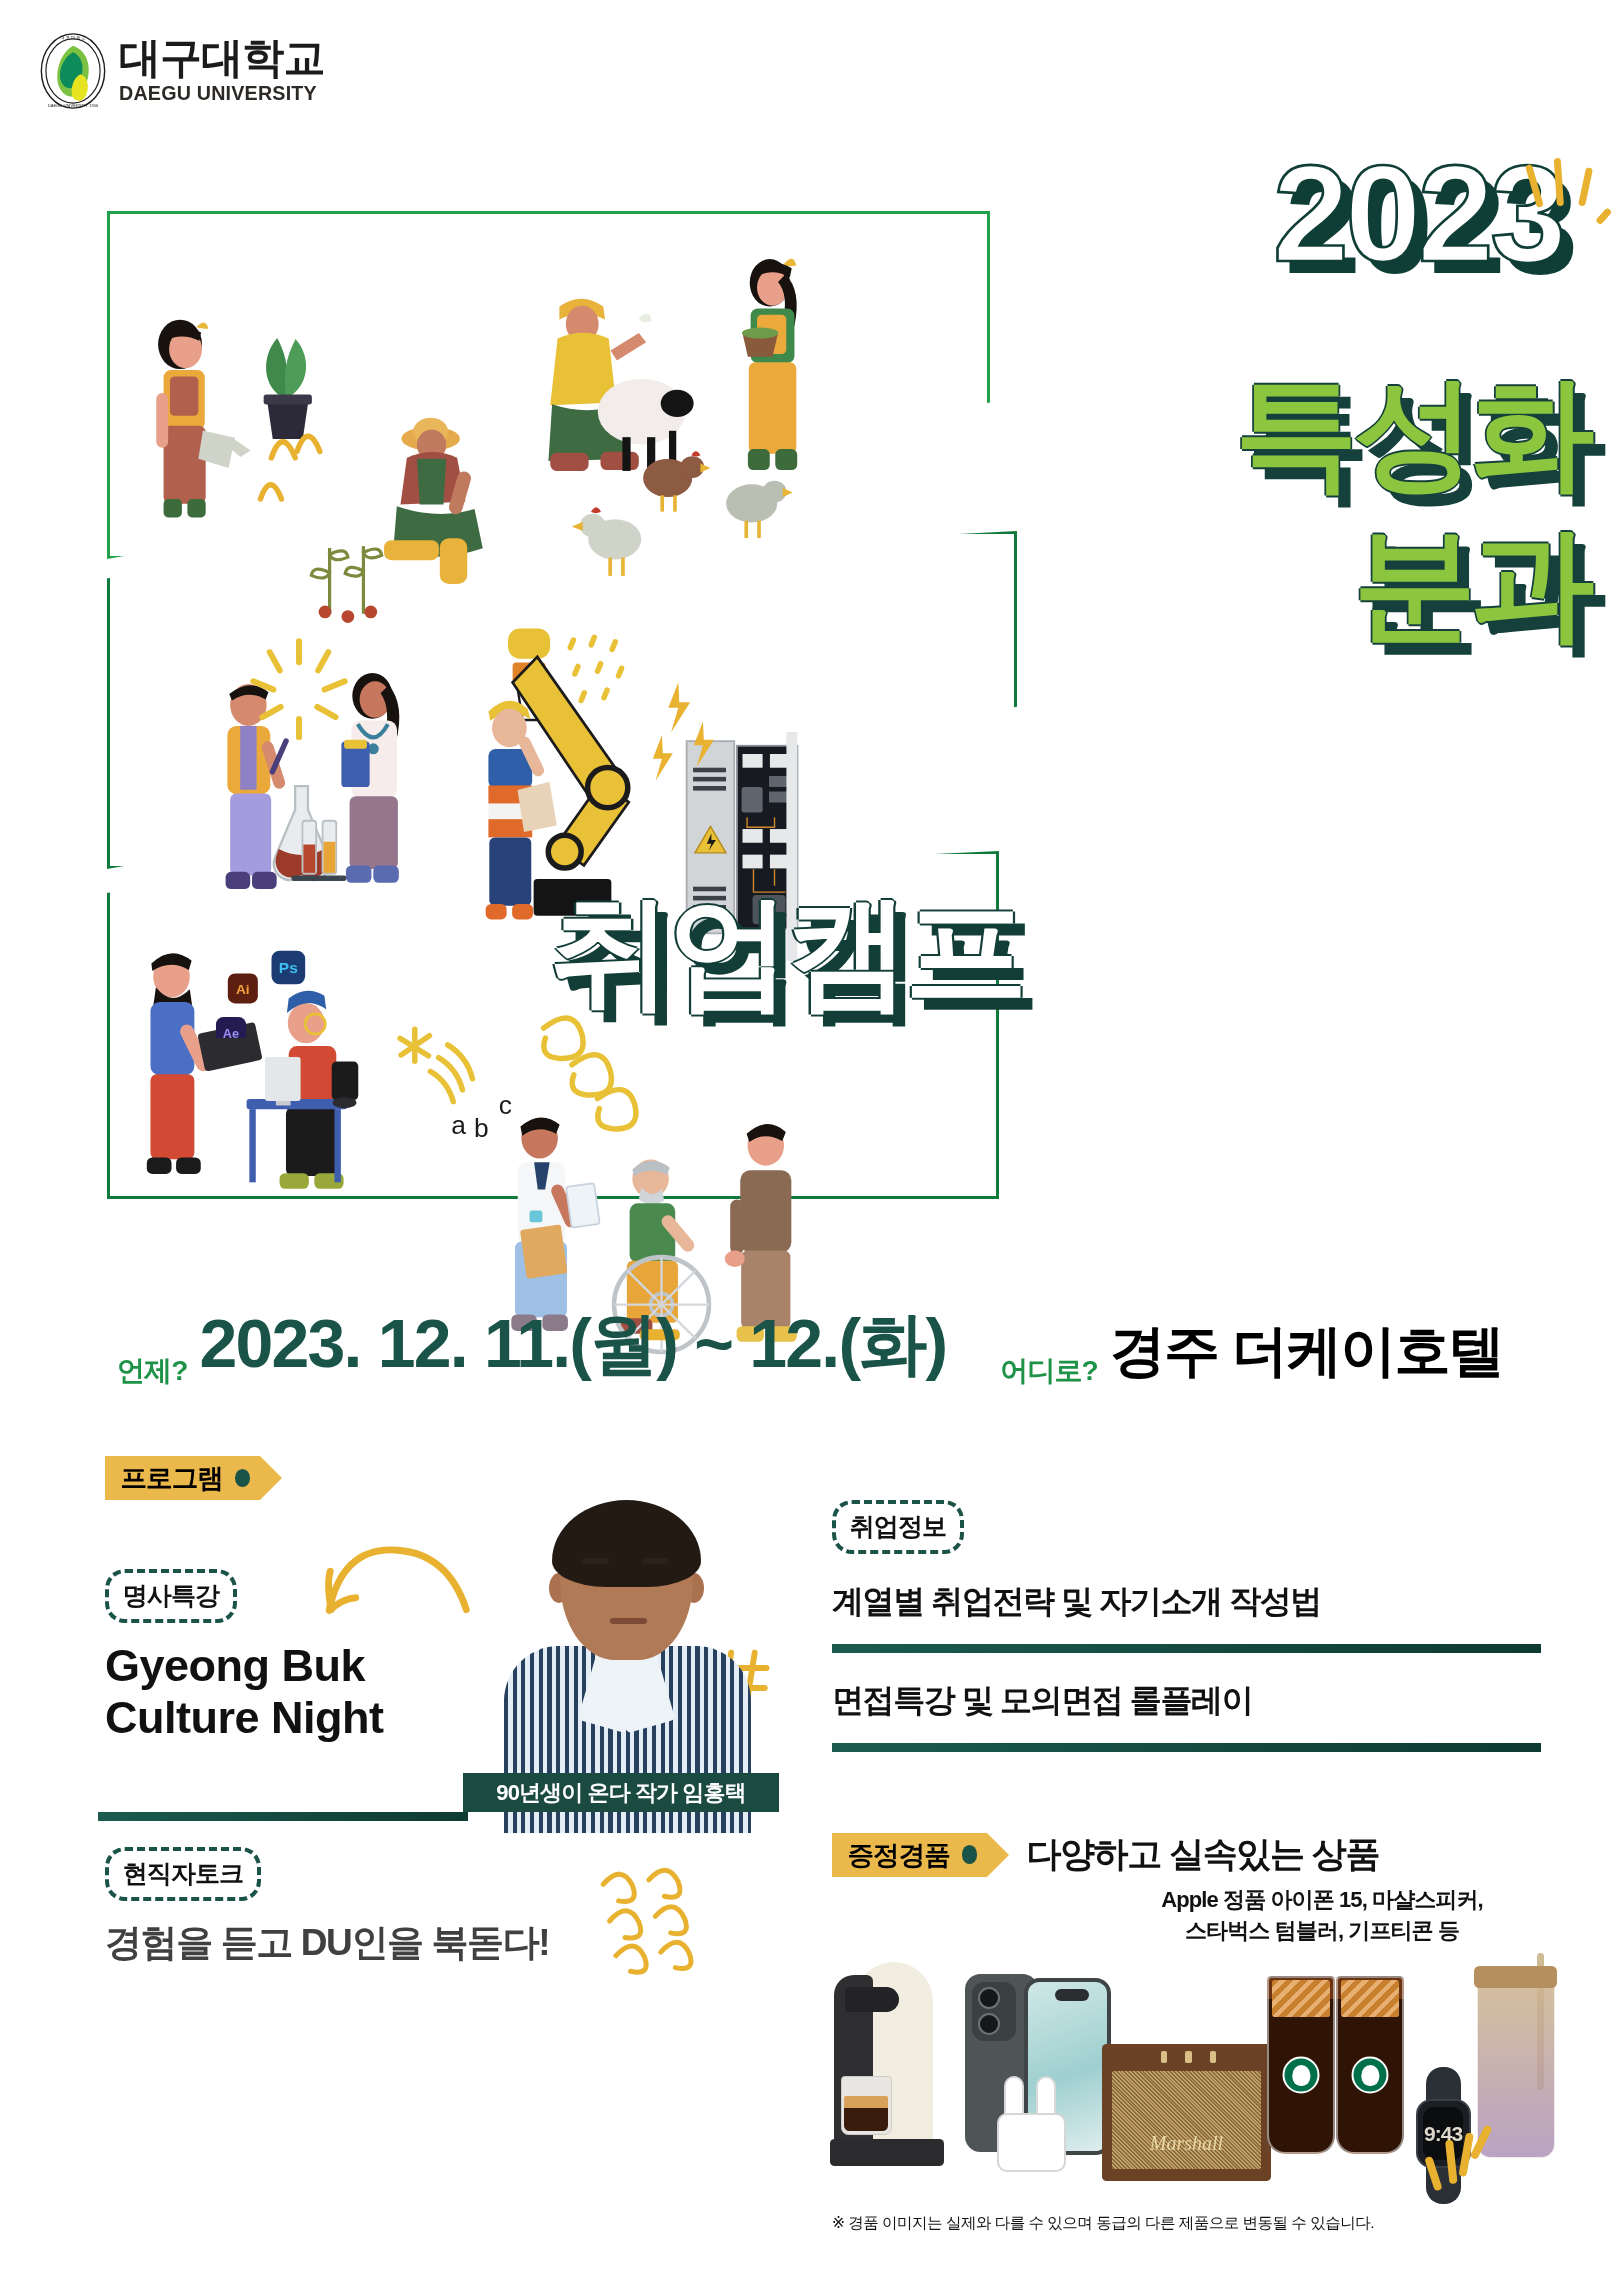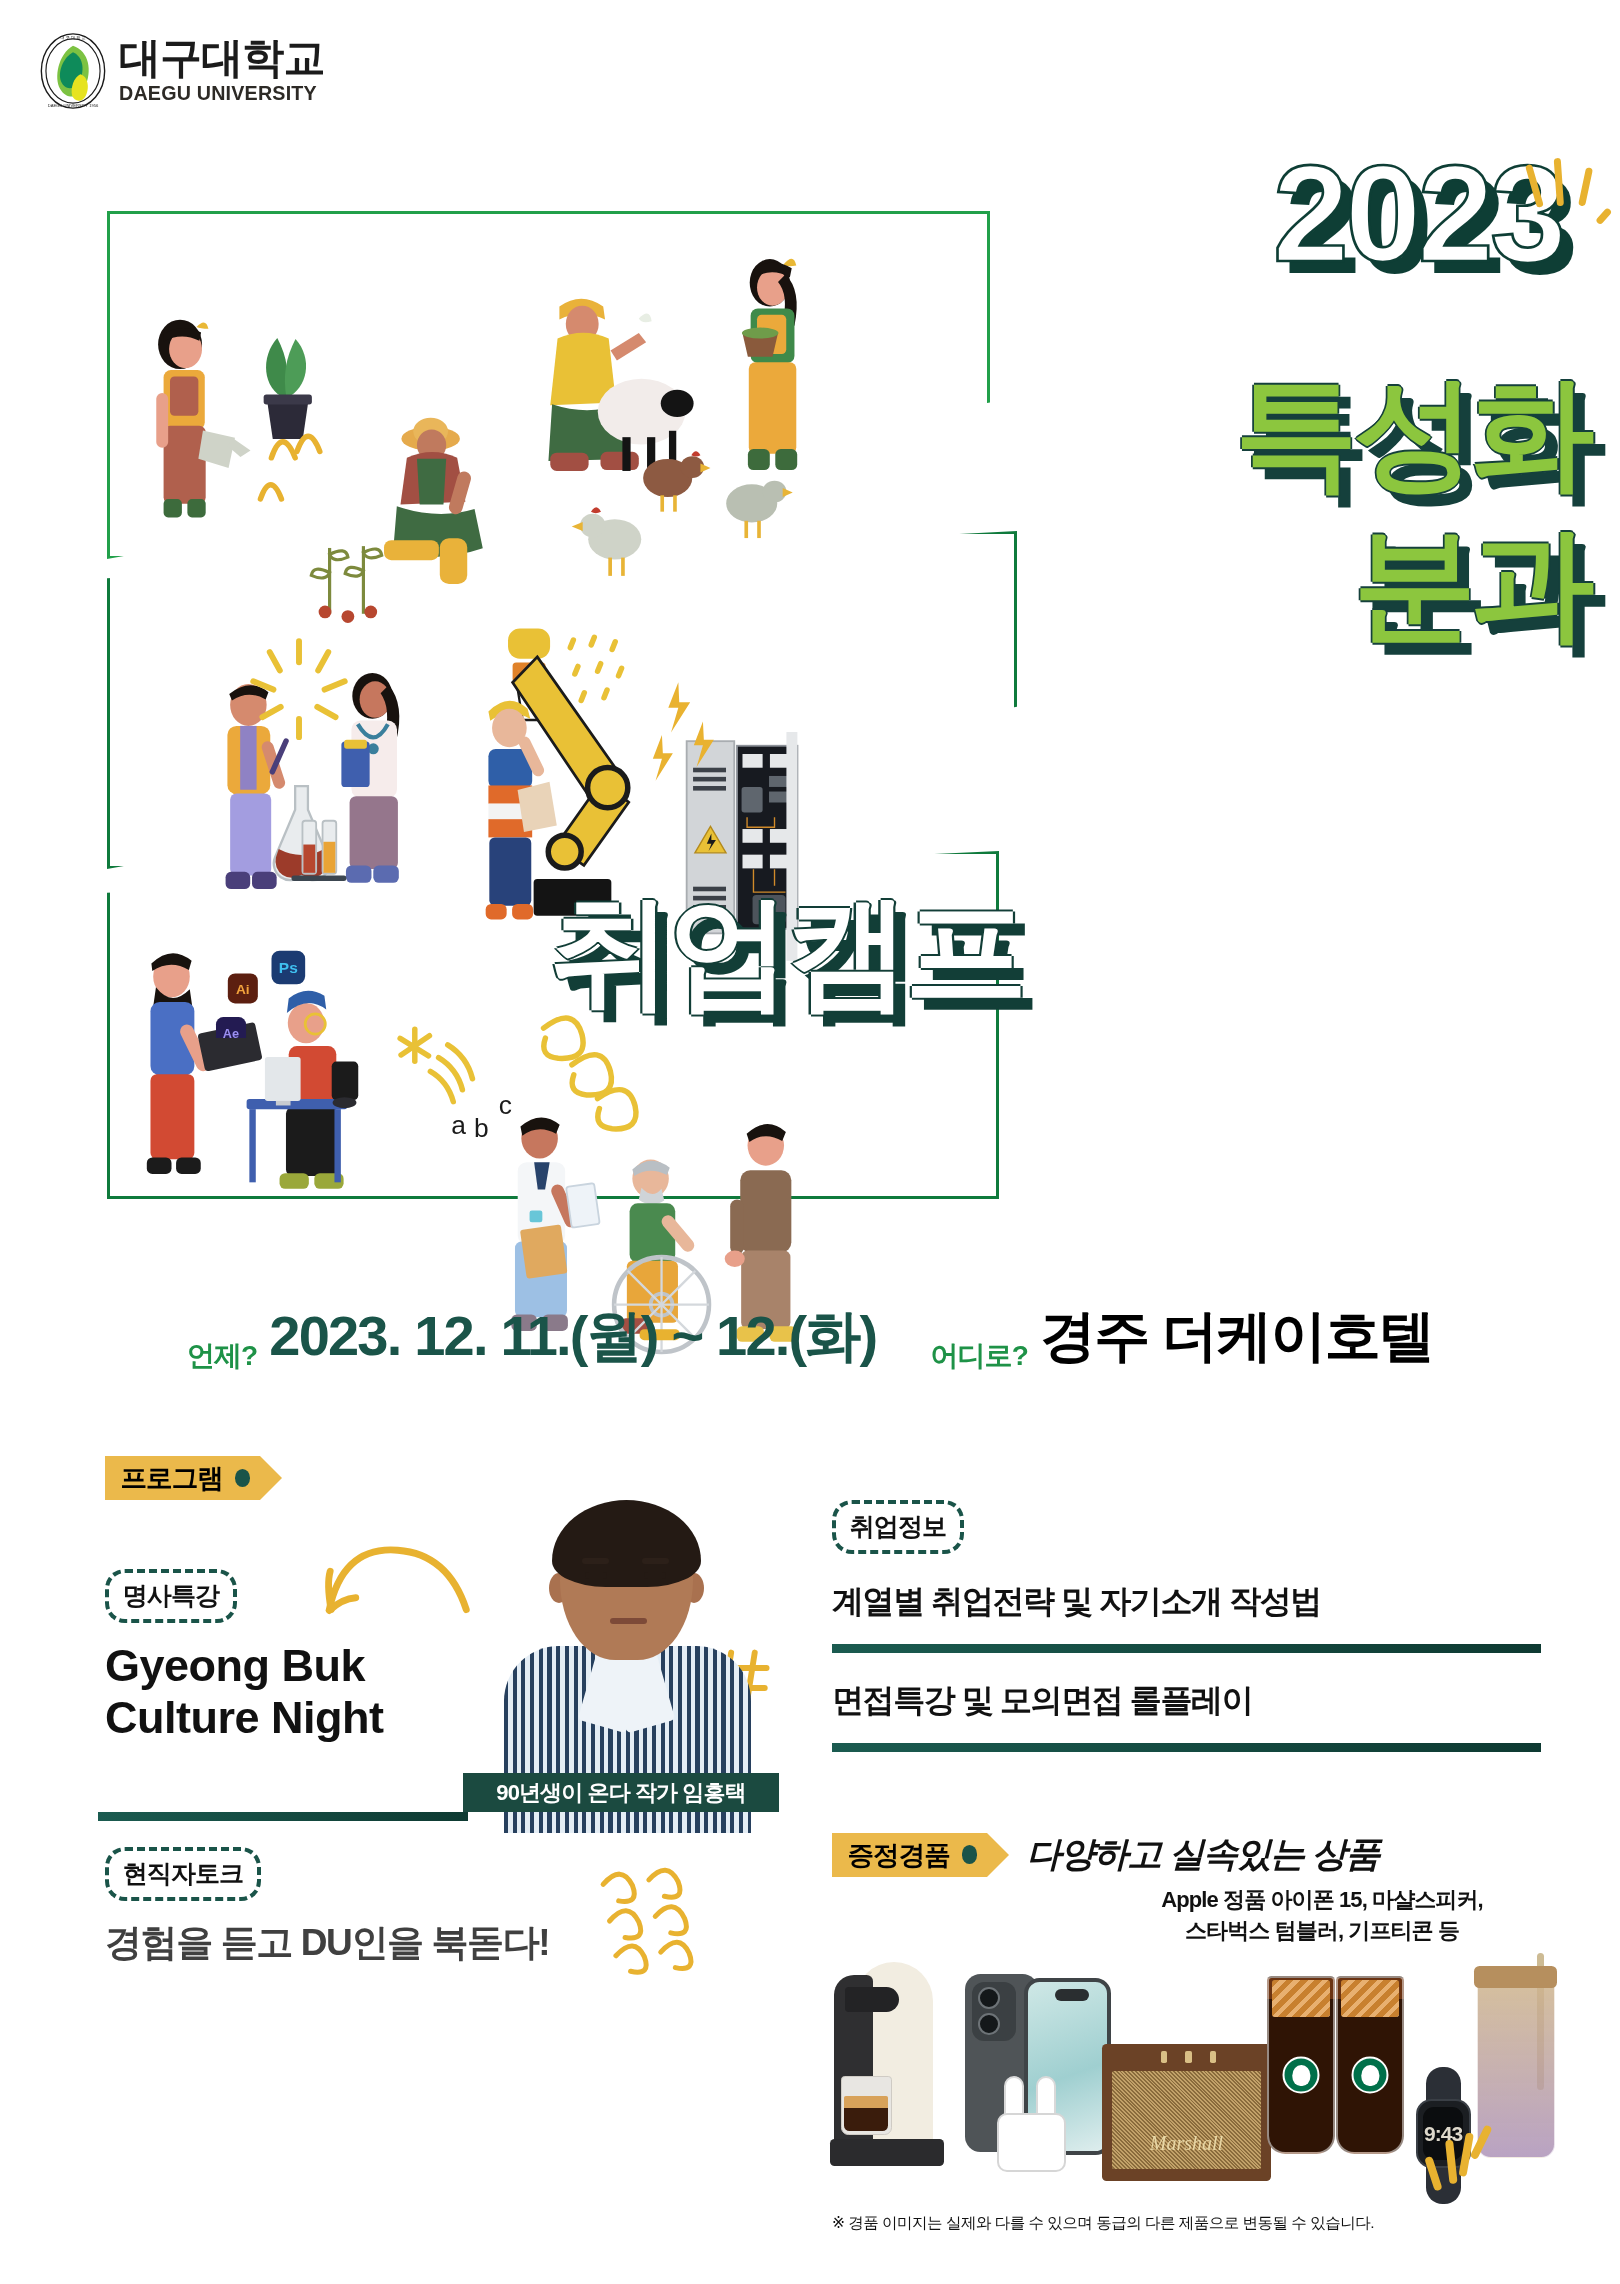--- a/index.html
+++ b/index.html
@@ -45,21 +45,21 @@
   .title-line2 { position: absolute; right: 30px; top: 370px; }
   .title-line3 { position: absolute; right: 30px; top: 521px; }
   .title-line4 { position: absolute; right: 27.4px; top: 892px; width: 1043px; text-align: left; }
 
   .spark { position: absolute; right: 12.8px; top: 151px; width: 78px; height: 82px; }
   .spark i { position: absolute; display:block; width: 7.3px; border-radius: 4.1px; background:#e8b230; transform-origin: 50% 100%; }
 
   
   .datebar { position: absolute; left: 0; top: 1299px; width: 1620px; display: flex; align-items: flex-end; justify-content: center; gap: 0; }
   .qlabel { font-size: 28px; font-weight: 900; color: #1e9247; letter-spacing: -0.9px; }
-  .dval { font-size: 56px; font-weight: 900; color: #1a5449; letter-spacing: -1.8px; }
+  .dval { font-size: 68px; font-weight: 900; color: #1a5449; letter-spacing: -1.8px; }
   .wlabel { font-size: 28px; font-weight: 900; color: #1e9247; letter-spacing: -0.9px; margin-left: 54px; }
   .wval { font-size: 56px; font-weight: 900; color: #000000; letter-spacing: -1.8px; margin-left: 12px; }
   .qlabel + .dval { margin-left: 12px; }
 
   
   .tag {
     display: inline-flex; align-items: center; background: #ebb94b; color: #000;
     font-size: 26.5px; font-weight: 900; letter-spacing: -0.9px;
     height: 44px; padding: 0 10px 0 15.5px; position: relative;
   }
@@ -119,21 +119,21 @@
   .company-row { display: flex; align-items: center; justify-content: flex-start; margin-bottom: 15.5px; }
   .company-row span.c { font-size: 25.6px; font-weight: 700; color: #111; letter-spacing: -1.4px; white-space: nowrap; }
   .company-row span.sep { display:inline-block; width: 3.2px; height: 26.5px; background: #1a5449; margin: 0 12px; }
 
   
   .col-right { position: absolute; left: 832px; top: 1500px; width: 709px; }
   .info-item { font-size: 32px; font-weight: 900; color:#111; letter-spacing: -1.4px; margin-top: 26.5px; }
   .rule { height: 8.7px; background: linear-gradient(90deg,#1b5b50,#0e3a32); margin-top: 20px; }
 
   .gift-head-row { position: absolute; left: 832px; top: 1831px; display: flex; align-items: center; }
-  .gift-head-row .gtitle { font-size: 35px; font-weight: 900; color:#111; letter-spacing:-1.4px; margin-left: 39px; white-space: nowrap; font-style: italic; }
+  .gift-head-row .gtitle { font-size: 35px; font-weight: 900; color:#111; letter-spacing:-1.4px; margin-left: 39px; white-space: nowrap; }
   .gift-sub { position: absolute; left: 1107px; top: 1884px; width: 430px; text-align: center;
               font-size: 22px; font-weight: 700; color: #111; letter-spacing: -0.9px; line-height: 1.42; }
 
   .prizes { position: absolute; left: 828px; top: 1953px; width: 741px; height: 247px; }
   .pz { position: absolute; }
   .nespresso { left: 0; top: 9.1px; width: 119px; height: 206px; }
   .nes-body { position:absolute; left: 27.4px; top:0; width: 78px; height: 201px; background: #f2ede1; border-radius: 39px 39px 8.2px 8.2px; }
   .nes-dark { position:absolute; left: 5.5px; top: 12.8px; width: 39px; height: 188px; background:#2f2f31; border-radius: 20px 6.4px 6.4px 20px; }
   .nes-lever { position:absolute; left: 16.5px; top: 25px; width: 54px; height: 25px; background:#232325; border-radius: 5.5px 18.3px 18.3px 5.5px; }
   .nes-cup { position:absolute; left: 12.8px; top: 114px; width: 51px; height: 59px; background:#e8e6e2; border:1.8px solid #cfcbc4; border-radius: 3.7px 3.7px 7.3px 7.3px; }

